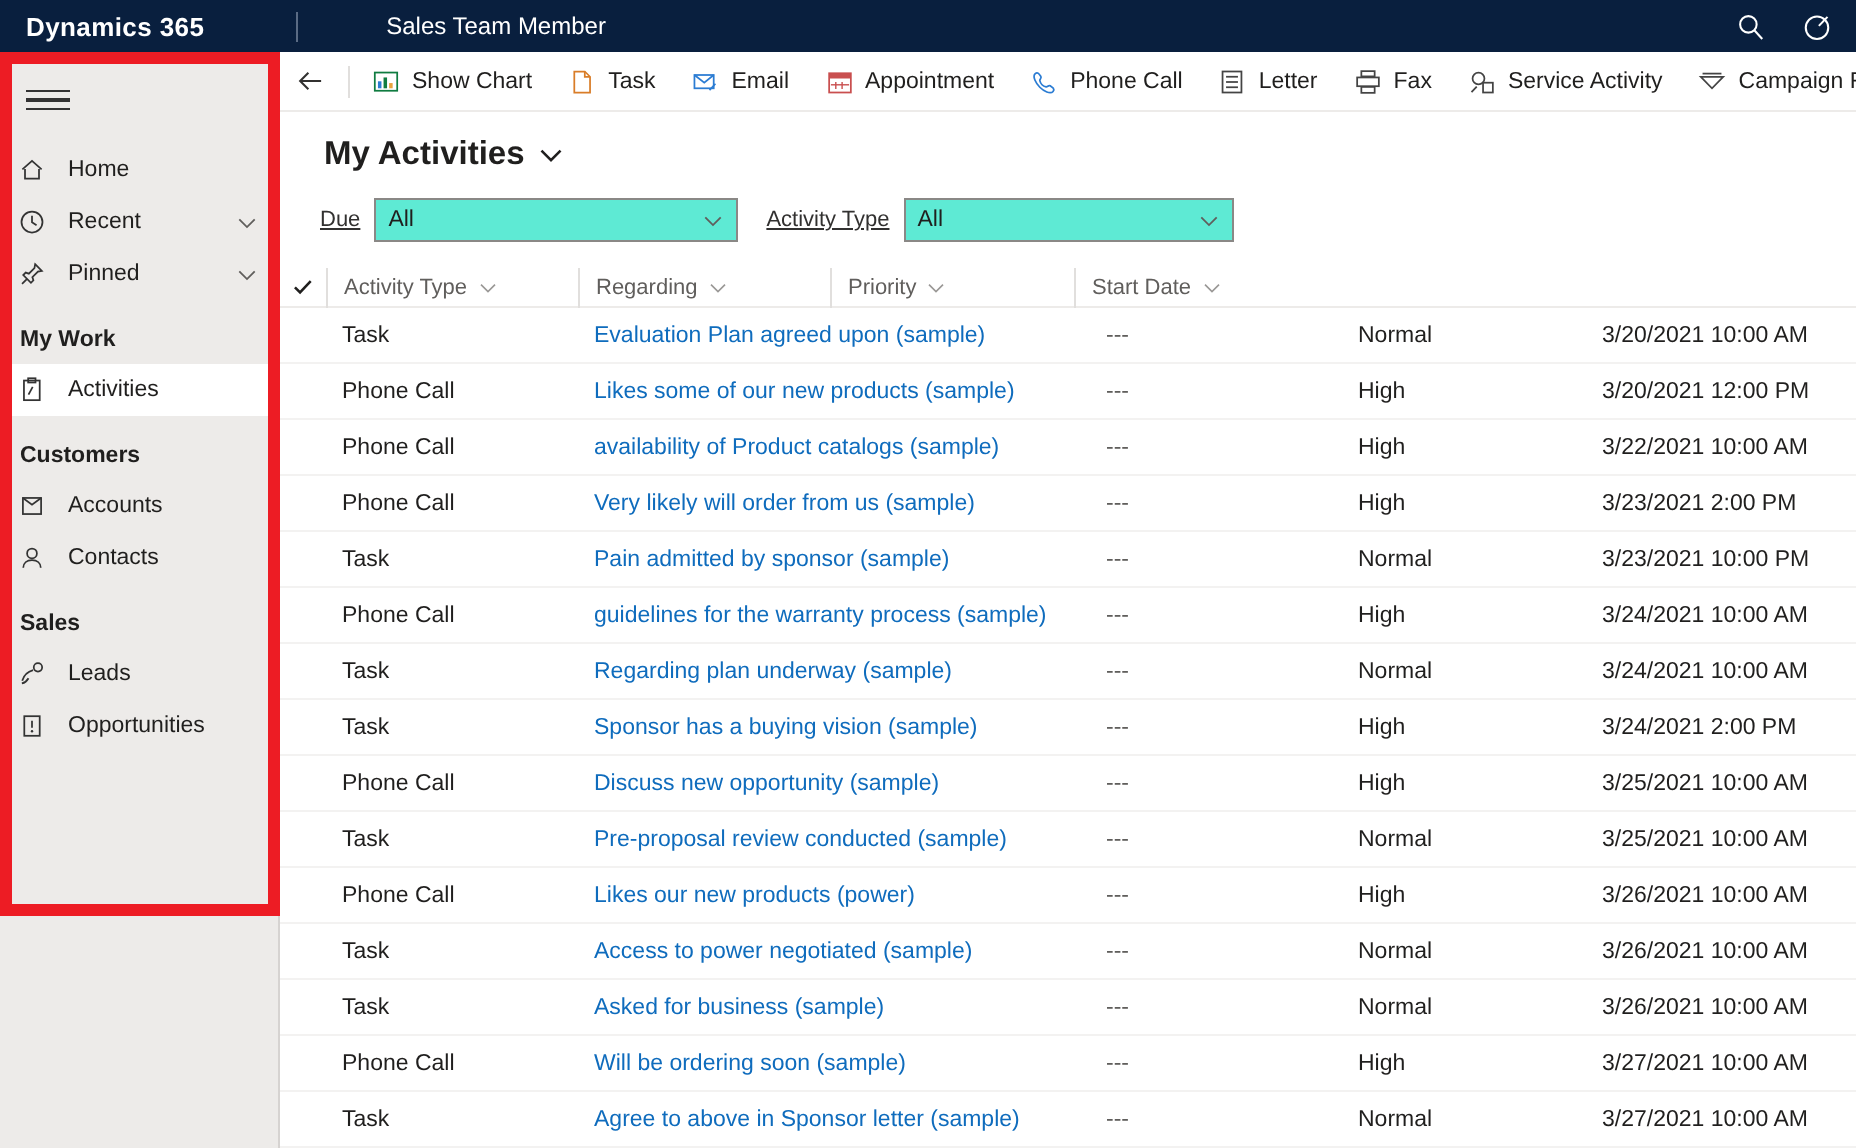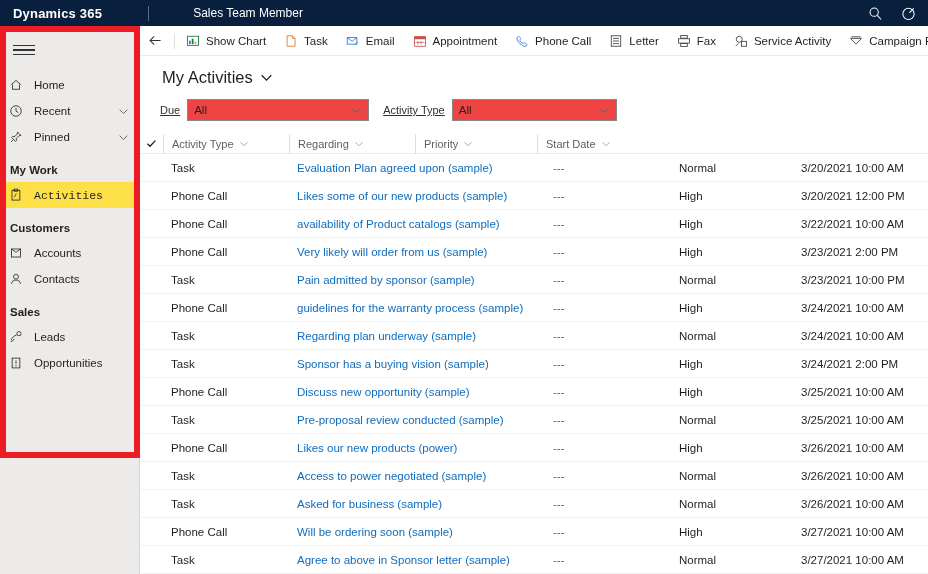--- a/index.html
+++ b/index.html
@@ -52,21 +52,21 @@
     height: 26px; display: flex; align-items: center;
     padding-left: 9px; font-size: 11.5px; color: #201f1e;
     cursor: pointer; position: relative;
   }
   .nav-item .ico {
     width: 18px; display: flex; align-items: center; justify-content: flex-start;
     flex: 0 0 18px;
   }
   .nav-item .lbl { padding-left: 7px; white-space: nowrap; }
   .nav-item .chev { margin-left: auto; padding-right: 10px; display: flex; }
-  .nav-item.selected { background: #fde047; font-family: Liberation Mono, monospace; }
+  .nav-item.selected { background: #ffffff; }
   .nav-group {
     font-size: 11.5px; font-weight: bold; color: #201f1e;
     padding: 14px 0 6px 10px;
   }
 
   
   .annot {
     position: absolute; left: 0; top: 26px;
     width: 140px; height: 432px;
     border: 6px solid #ED1C24;
@@ -97,31 +97,31 @@
 
   
   .main {
     position: absolute; top: 56px; left: 140px;
     width: 788px; height: 518px;
     background: #ffffff;
   }
   .view-title {
     display: flex; align-items: center;
     padding: 12px 0 0 22px; font-size: 16.5px;
-    font-weight: normal; color: #201f1e;
+    font-weight: bold; color: #201f1e;
   }
   .view-title .chev { margin-left: 7px; display: flex; }
 
   .filters {
     display: flex; align-items: center;
     padding: 12px 0 0 13px;
   }
   .filter-label { font-size: 11px; color: #323130; padding: 0 7px; text-decoration: underline; }
   .combo {
-    height: 22px; border: 1px solid #8a8886; background: #ef4444;
+    height: 22px; border: 1px solid #8a8886; background: #5eead4;
     display: flex; align-items: center;
     font-size: 11.5px; color: #201f1e; padding: 0 6px;
     cursor: pointer;
   }
   .combo .val { flex: 1; }
   .combo .chev { display: flex; padding-left: 6px; }
   .combo.due { width: 182px; }
   .combo.atype { width: 165px; }
 
   

